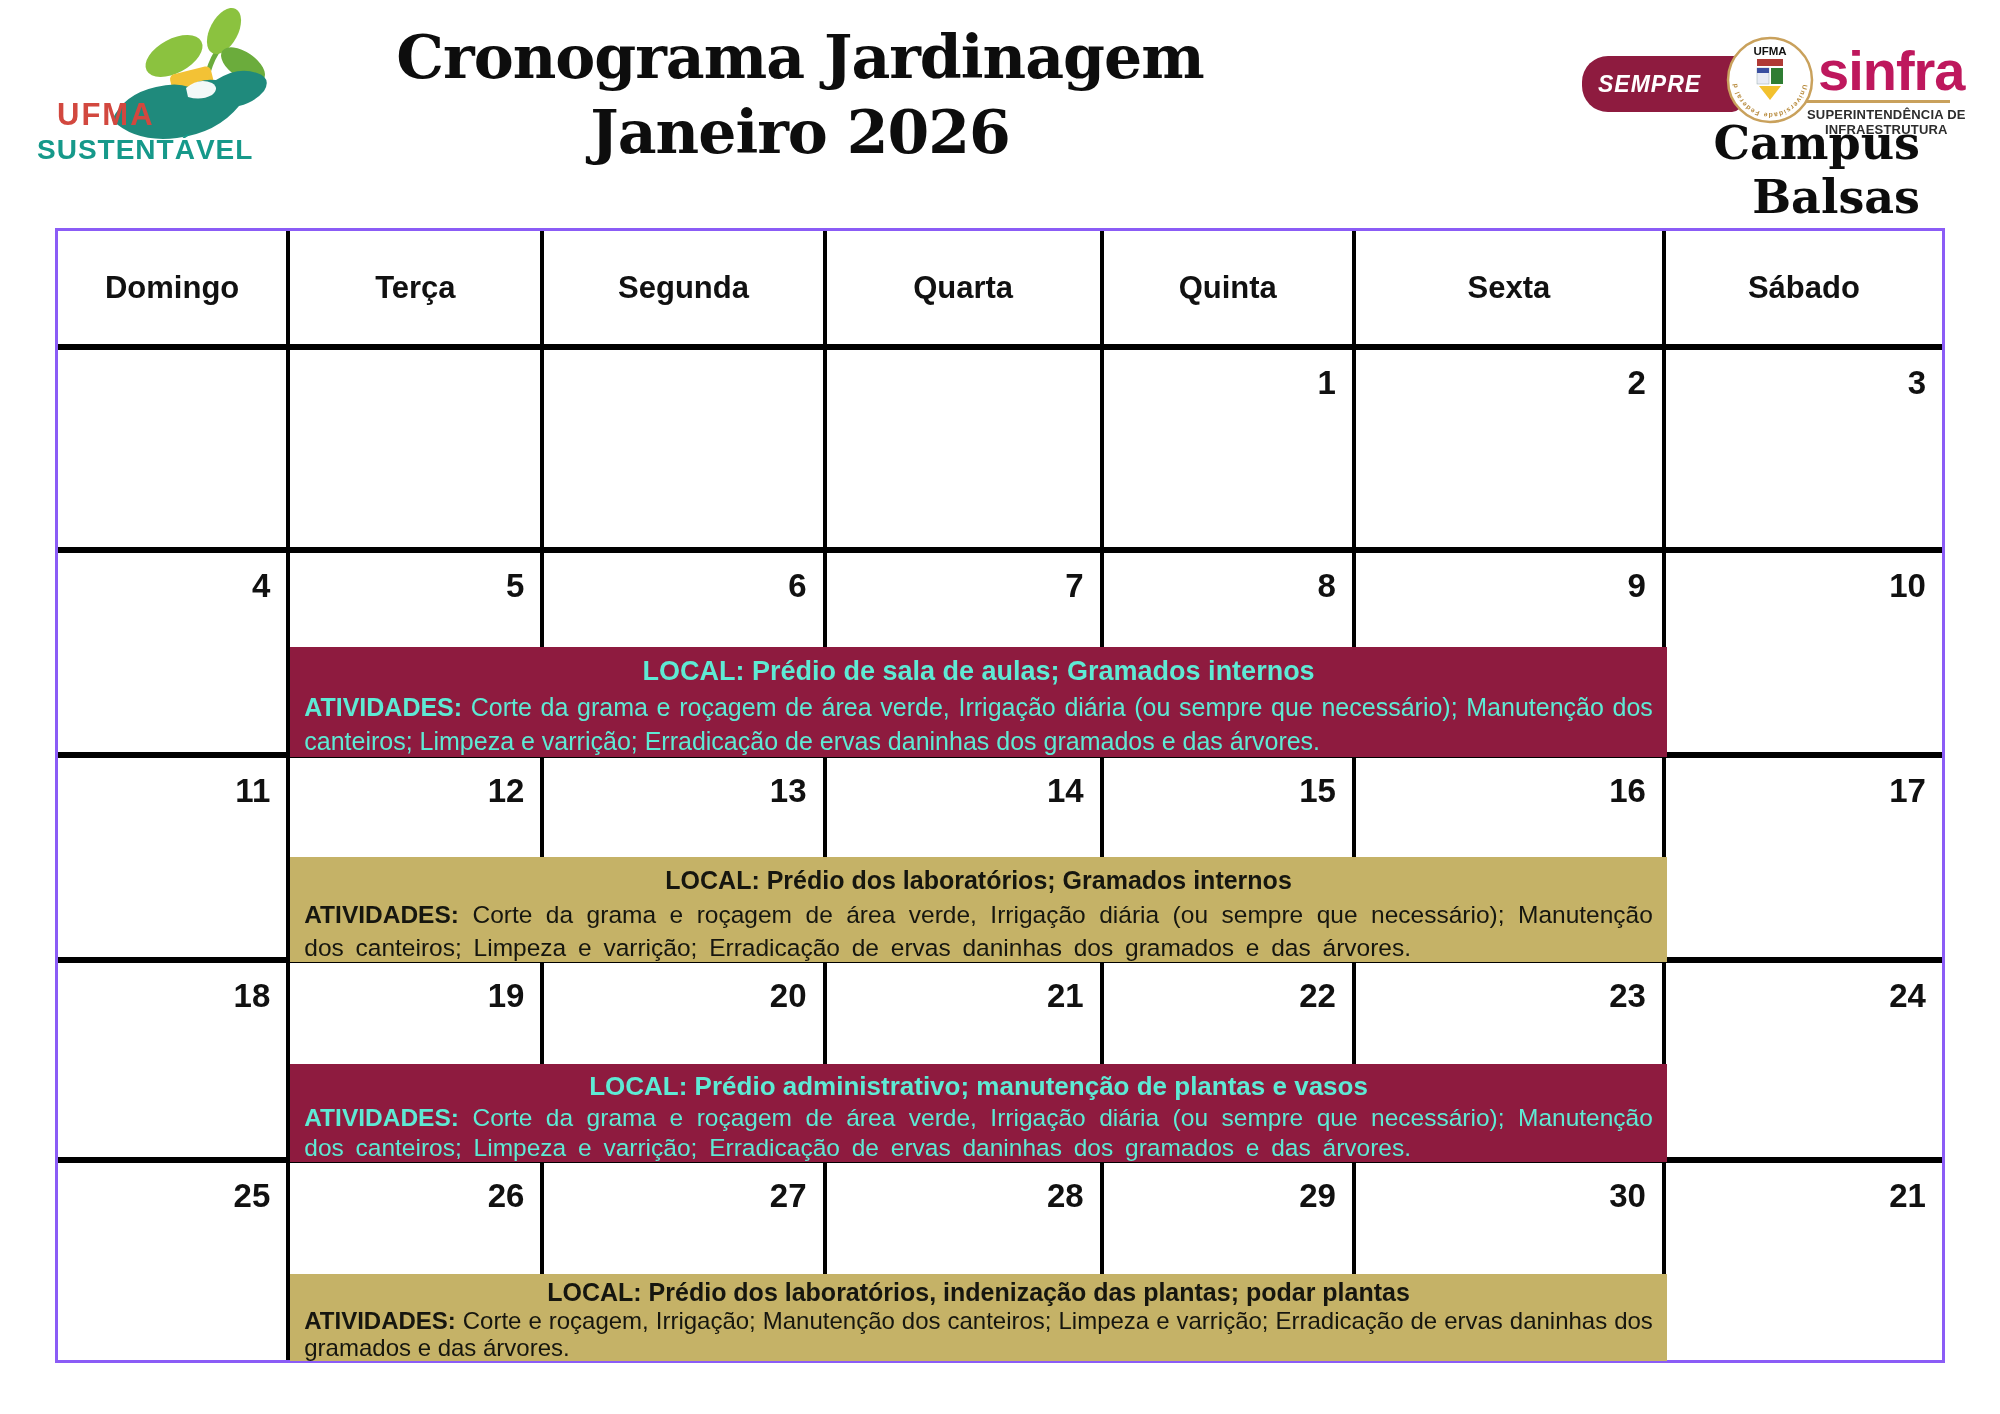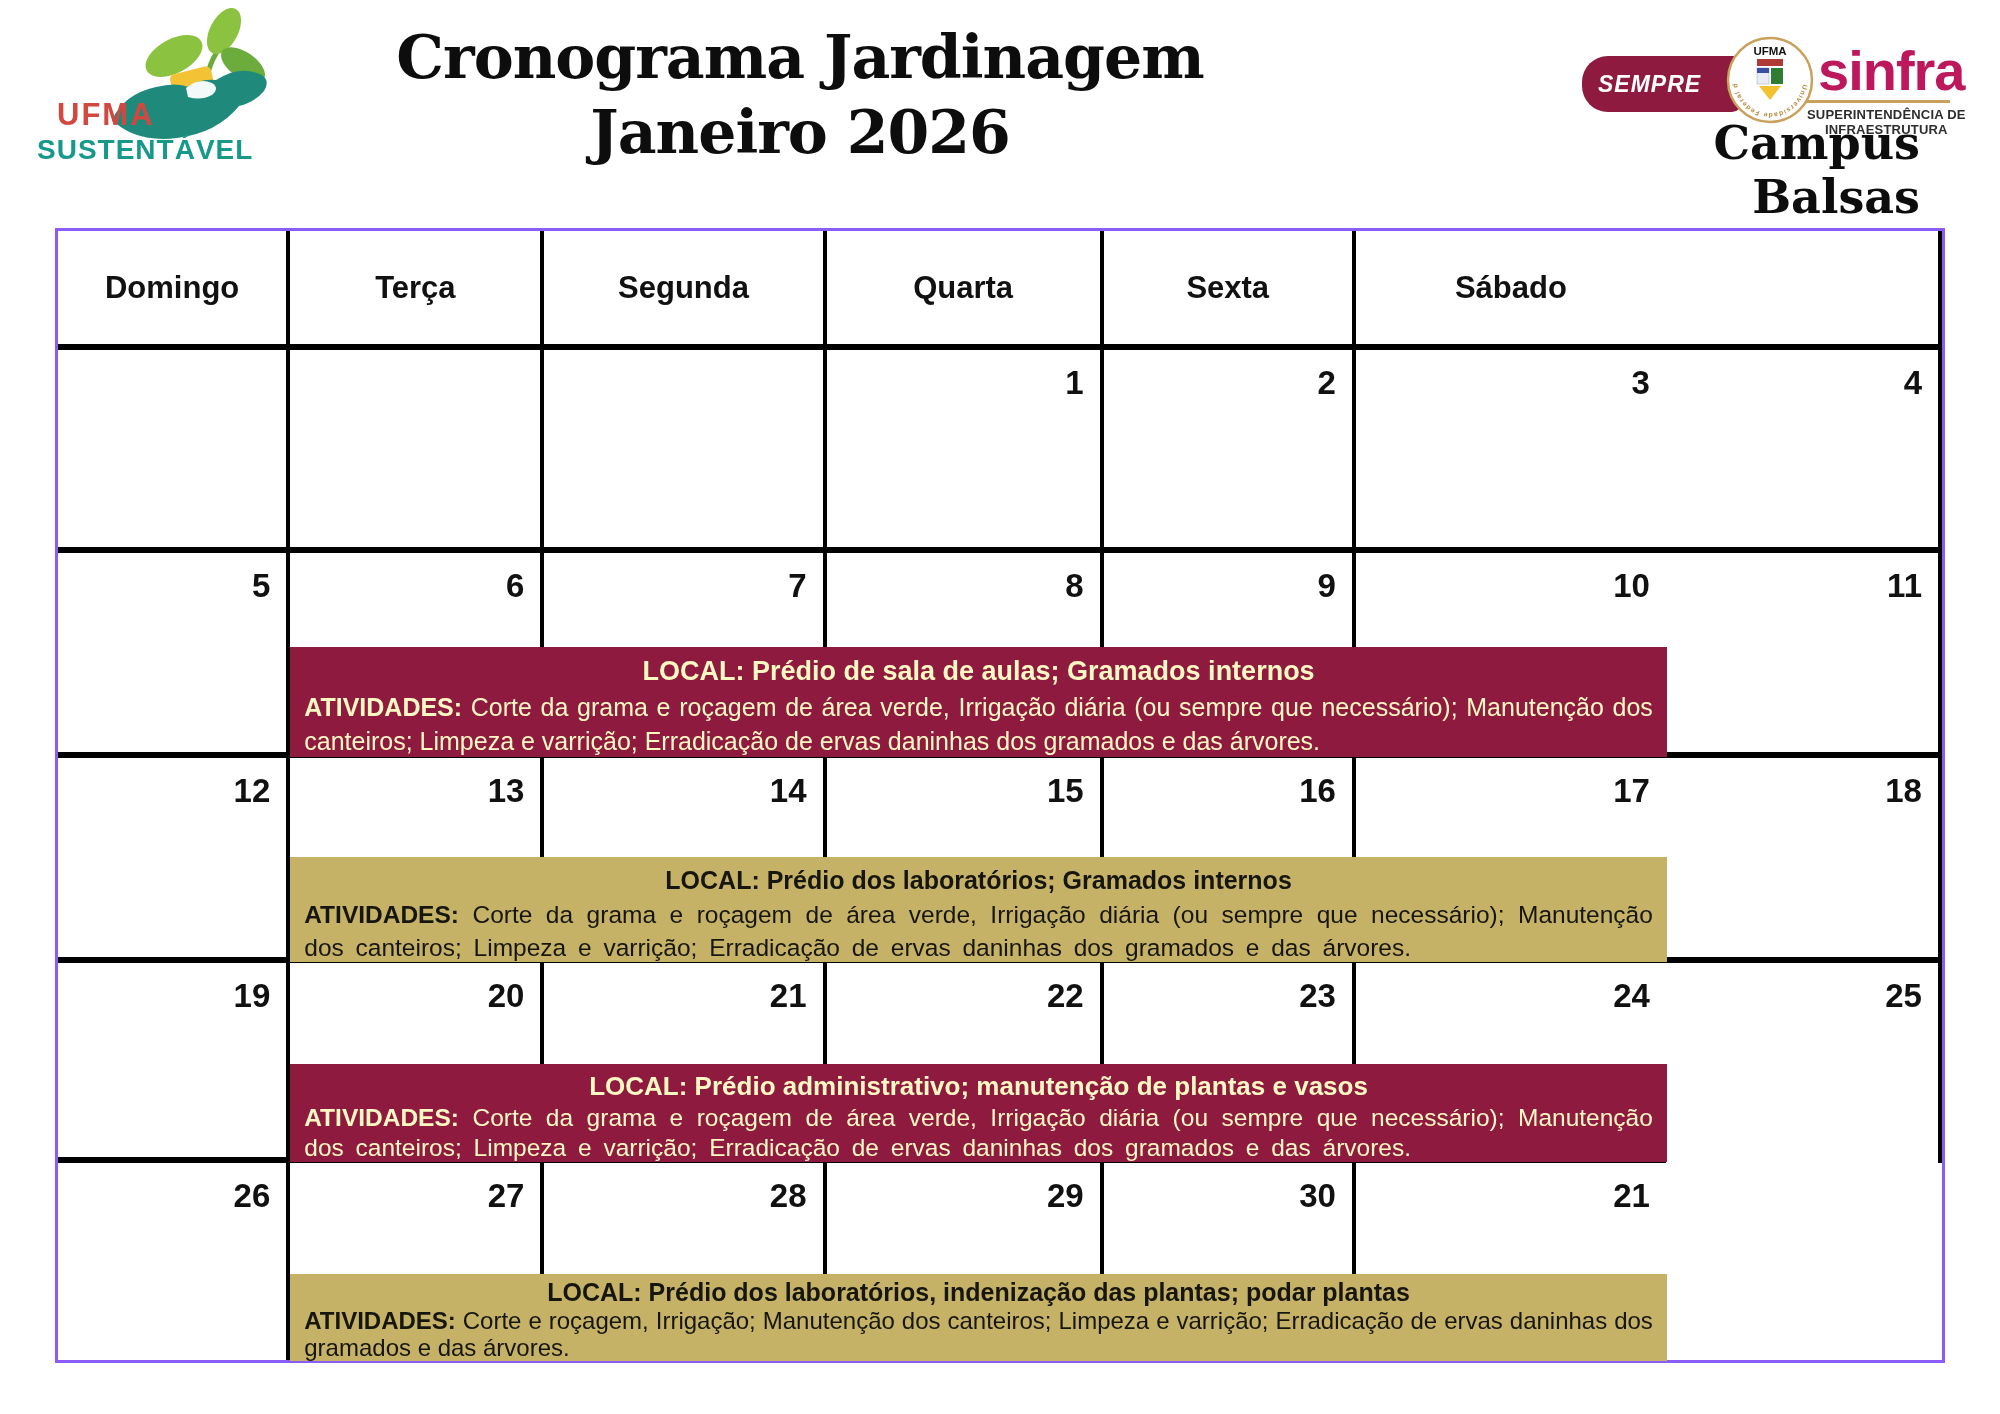--- a/index.html
+++ b/index.html
@@ -46,21 +46,21 @@
   .hcell{display:flex;align-items:center;justify-content:center;
          font-size:31px;font-weight:700;color:#111;}
   .day{text-align:right;padding:14px 16px 0 0;font-size:33px;font-weight:700;color:#111;}
 
   
   .banner{position:absolute;left:12.328%;width:73.07%;box-sizing:border-box;
           padding:5px 14px 4px;z-index:2;}
   .banner .local{text-align:center;font-weight:700;}
   .banner .acts{text-align:justify;}
   .banner .acts b{font-weight:700;}
-  .maroon{background:#8E1B3F;color:#fef9c3;}
+  .maroon{background:#8E1B3F;color:#5eead4;}
   .khaki{background:#C5B267;color:#16160f;}
   .b2{top:416px;height:110px;}
   .b2 .local{font-size:27px;line-height:38px;}
   .b2 .acts{font-size:25px;line-height:34px;}
   .b3{top:626px;height:105px;}
   .b3 .local{font-size:25px;line-height:36px;}
   .b3 .acts{font-size:24.5px;line-height:33px;word-spacing:5px;}
   .b4{top:833px;height:98px;}
   .b4 .local{font-size:26px;line-height:34px;}
   .b4 .acts{font-size:24.5px;line-height:30px;word-spacing:5px;}
@@ -127,20 +127,21 @@
   </div>
 
   <div class="campus">Campus Balsas</div>
 
   <div class="calendar">
 
     <div class="cell hcell">Domingo</div>
     <div class="cell hcell">Terça</div>
     <div class="cell hcell">Segunda</div>
     <div class="cell hcell">Quarta</div>
+    <div class="cell hcell">Quinta</div>
     <div class="cell hcell">Sexta</div>
     <div class="cell hcell c7">Sábado</div>
 
     <div class="cell day"></div>
     <div class="cell day"></div>
     <div class="cell day"></div>
     <div class="cell day"></div>
     <div class="cell day">1</div>
     <div class="cell day">2</div>
     <div class="cell day c7">3</div>

